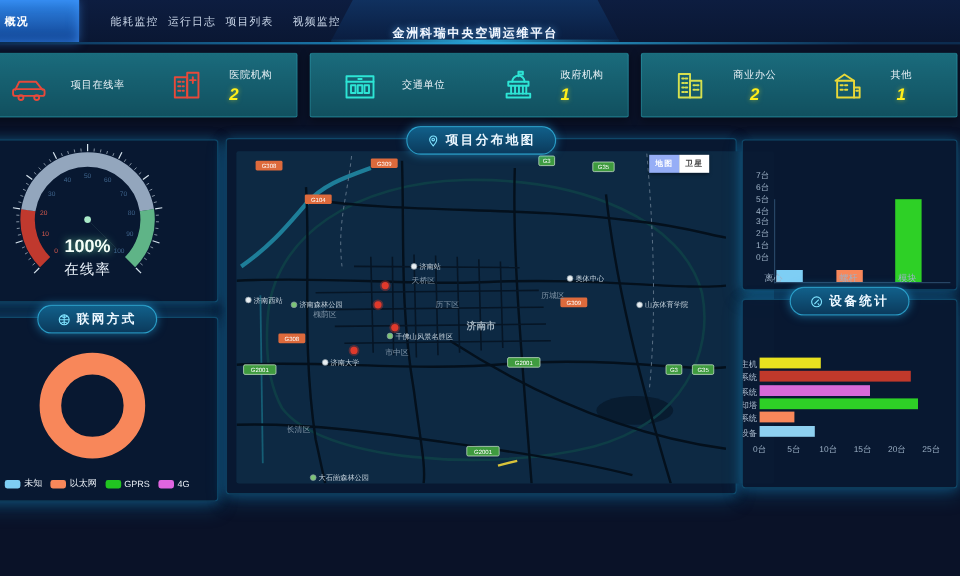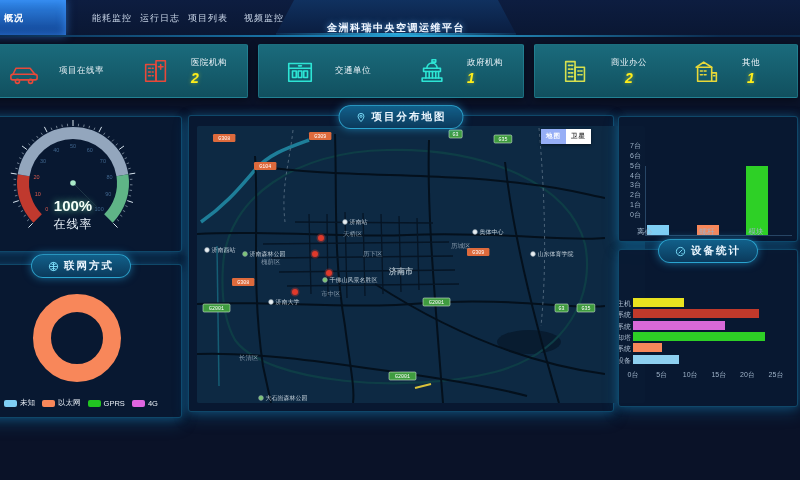--- a/index.html
+++ b/index.html
@@ -57,21 +57,21 @@
     font-size:15px;font-weight:bold;color:#f4fff8;text-shadow:0 0 7px rgba(130,255,190,.7);}
   #gauge-title{position:absolute;left:0;top:99px;width:184px;text-align:center;
     font-size:12px;color:#eaf2fa;letter-spacing:1px;}
   
   .legend-row{position:absolute;left:0;bottom:9px;width:200px;display:flex;
     justify-content:center;gap:7px;align-items:center;}
   .legend-item{display:flex;align-items:center;gap:3px;font-size:7.5px;color:#e8eef5;cursor:pointer;}
   .legend-swatch{width:13px;height:7px;border-radius:2px;}
   
   .map-area{position:absolute;left:8px;top:10px;width:448px;height:277px;
-    background:#0d2943;overflow:hidden;border-radius:2px;font-family:Liberation Mono, monospace;}
+    background:#0d2943;overflow:hidden;border-radius:2px;}
   .map-toggle{position:absolute;top:13px;right:22px;display:flex;z-index:6;
     box-shadow:0 1px 3px rgba(0,0,0,.5);font-weight:bold;}
   .map-toggle span{font-size:6.5px;padding:3px 5px;cursor:pointer;letter-spacing:1px;}
   .mt-map{background:#96aef6;color:#fff;}
   .mt-sat{background:#ffffff;color:#444;}
   
   .chart-clip{position:absolute;left:0;top:14px;right:0;bottom:0;overflow:hidden;}
   .axis-label{position:absolute;font-size:7px;color:#9fb3c8;white-space:nowrap;}
   .host-plot{position:absolute;left:26px;top:35px;width:146px;height:69px;
     border-left:1px solid #274565;border-bottom:1px solid #274565;}

